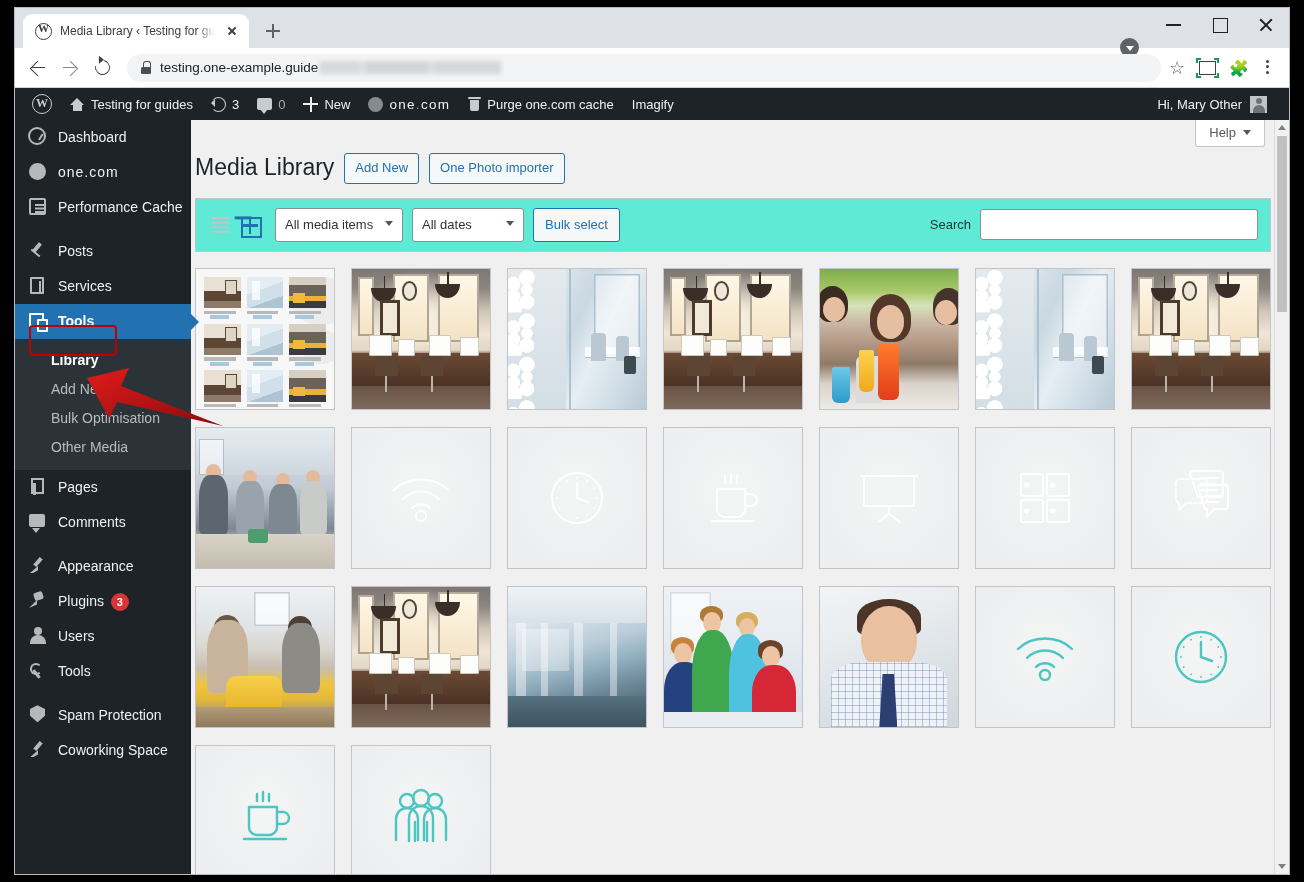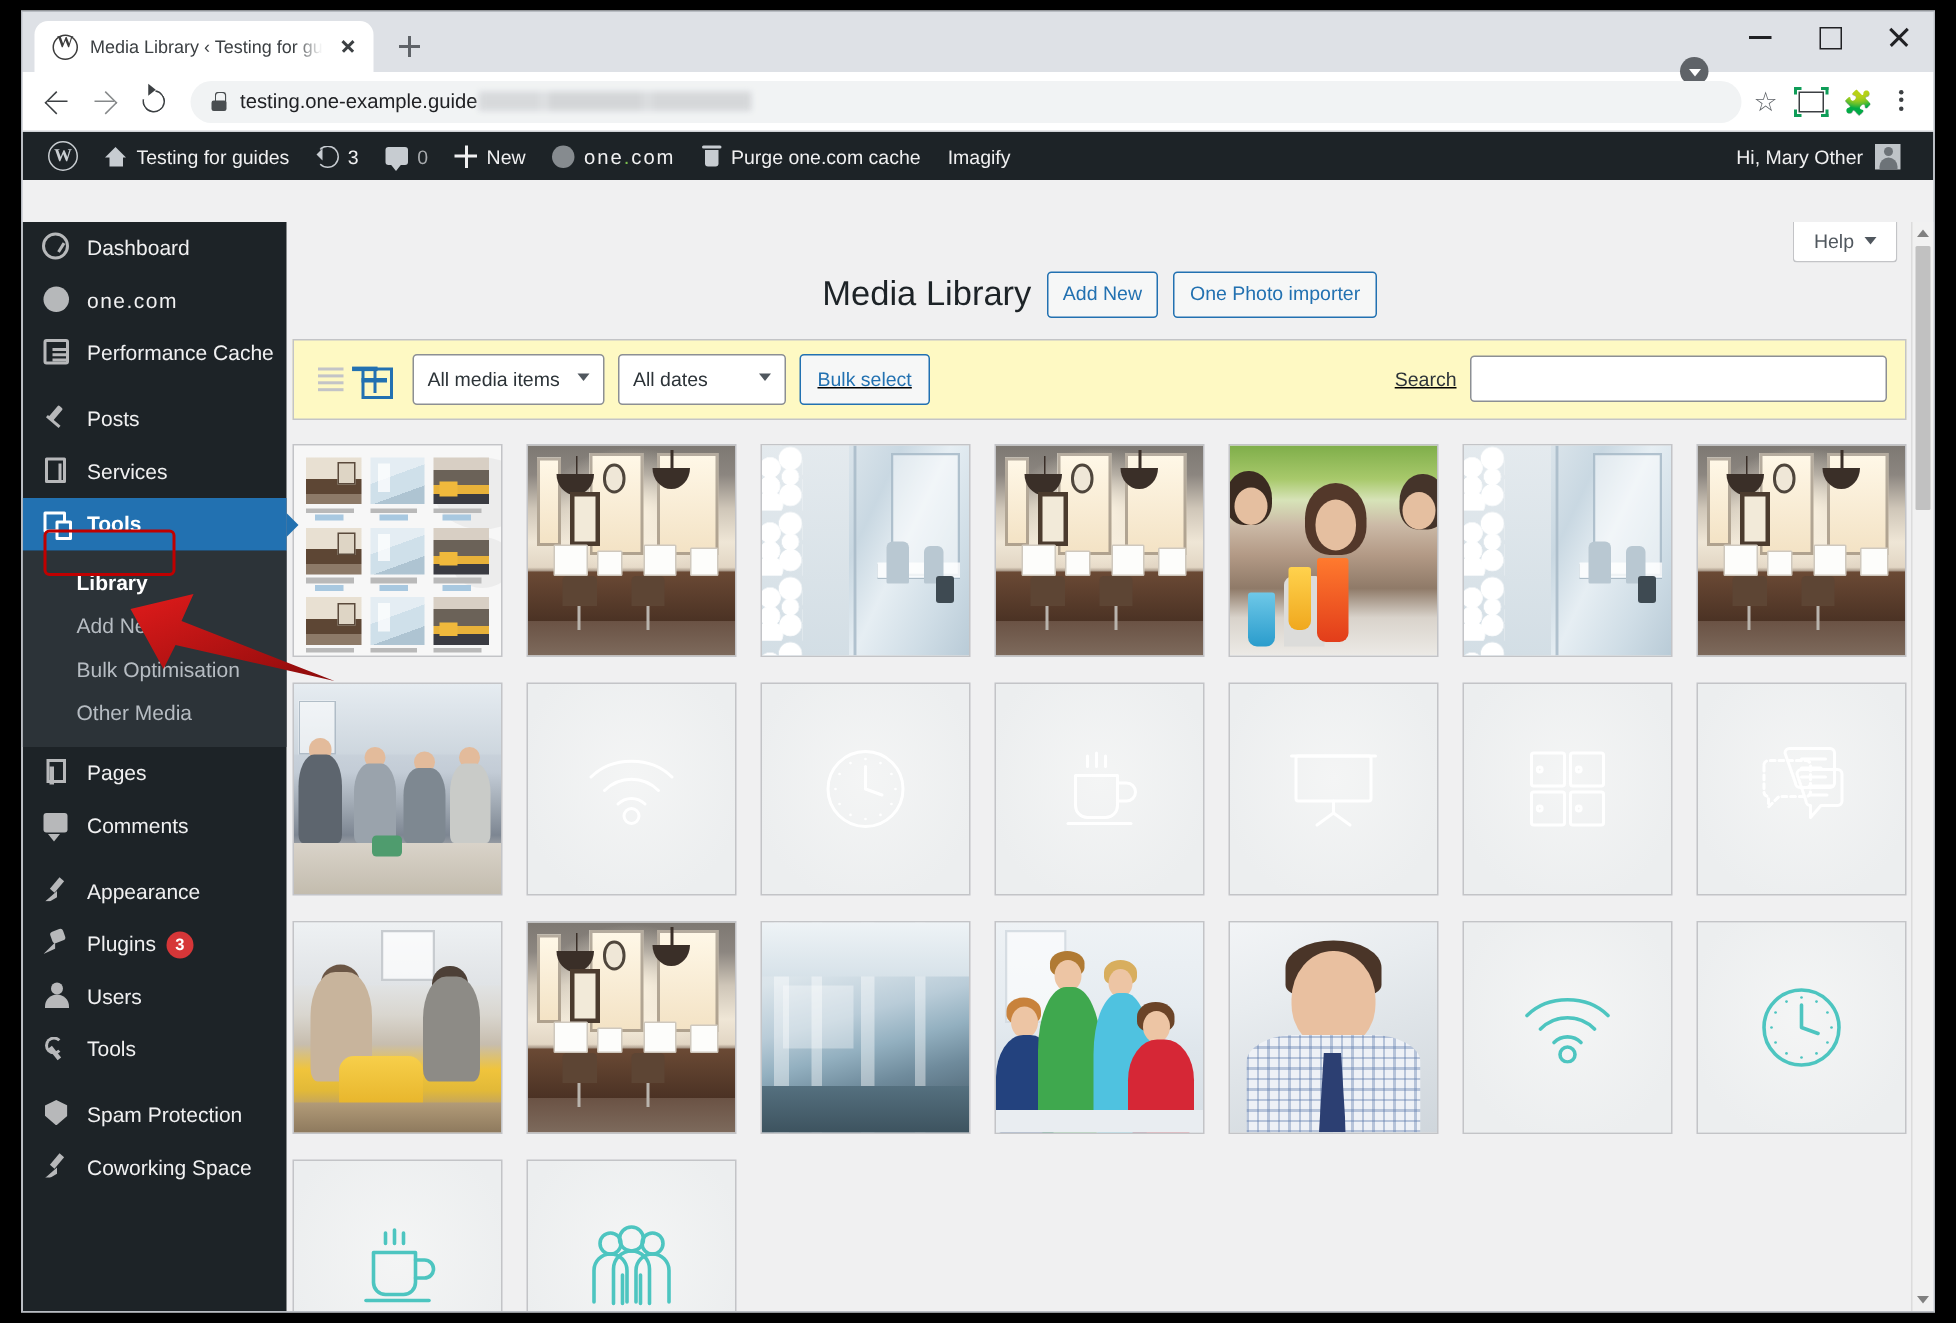--- a/index.html
+++ b/index.html
@@ -169,21 +169,21 @@
   .ico-puzzle { position: absolute; left: 6px; top: 5px; font-size: 16px; color: #5f6368; }
   .ico-kebab { position: absolute; left: 13px; top: 6px; }
   .ico-kebab i {
     display: block; width: 3.2px; height: 3.2px; border-radius: 50%;
     background: #3c4043; margin-bottom: 2.6px;
   }
 
   
   .viewport {
     flex: 1; position: relative; overflow: hidden; background: #f0f0f1;
-    display: flex; flex-direction: column; gap: 28px;
+    display: flex; flex-direction: column;
   }
 
   
   .adminbar {
     height: 32px; background: #1d2327; flex: 0 0 32px;
     display: flex; align-items: center; color: #f0f0f1;
     font-size: 13px; padding-left: 8px; position: relative; z-index: 30;
   }
   .ab-item {
     display: flex; align-items: center; gap: 6px;
@@ -407,32 +407,31 @@
   .help-wrap { display: flex; justify-content: flex-end; }
   .help-btn {
     background: #fff; border: 1px solid #c3c4c7; border-top: none;
     border-radius: 0 0 3px 3px; padding: 5px 13px 6px;
     font-size: 13px; color: #50575e; display: flex; align-items: center; gap: 7px;
     margin-right: 6px; margin-top: -10px;
   }
   .caret { border-left: 4px solid transparent; border-right: 4px solid transparent;
            border-top: 5px solid #50575e; }
 
-  .page-head { display: flex; align-items: center; gap: 10px; margin: 6px 0 14px; justify-content: center; }
+  .page-head { display: flex; align-items: center; gap: 10px; margin: 6px 0 14px; }
   h1.page-title { font-size: 23px; font-weight: 400; color: #1d2327; line-height: 1.3; }
   .pagebtn {
     background: #f6f7f7; border: 1px solid #2271b1; color: #2271b1;
     border-radius: 3px; padding: 4px 10px; font-size: 13px; line-height: 1.6;
   }
 
   .toolbar {
-    background: #fef9c3; border: 1px solid #c3c4c7;
+    background: #5eead4; border: 1px solid #c3c4c7;
     padding: 9px 12px; display: flex; align-items: center; gap: 9px;
     margin-bottom: 16px;
-    text-decoration: underline;
   }
   .viewmode { display: flex; gap: 3px; margin-right: 3px; }
   .vm-btn { width: 26px; height: 26px; position: relative; }
   .vm-list::before {
     content:""; position:absolute; left:4px; top:5px; width:17px; height:2.6px;
     background:#c3c4c7;
     box-shadow: 0 4.6px 0 #c3c4c7, 0 9.2px 0 #c3c4c7, 0 13.8px 0 #c3c4c7;
   }
   .vm-grid::before, .vm-grid::after {
     content:""; position:absolute; background:#2271b1;

